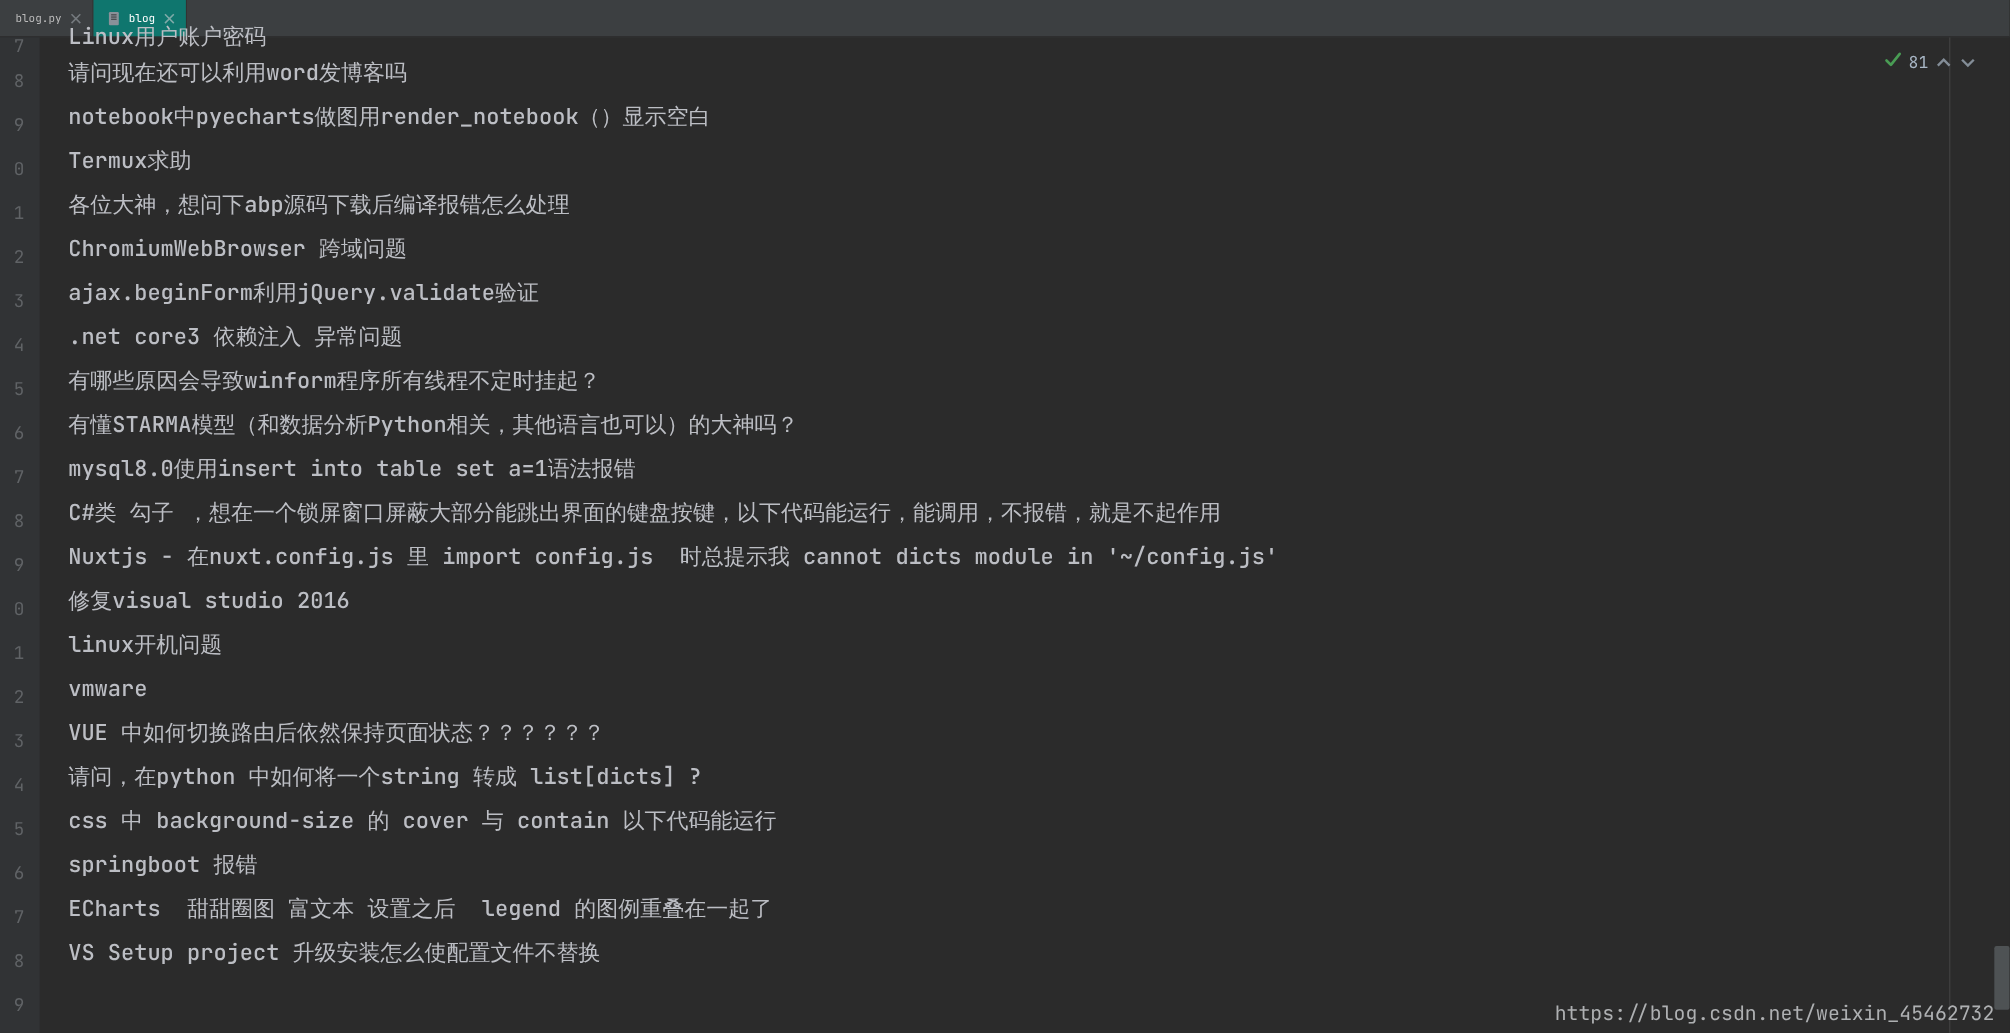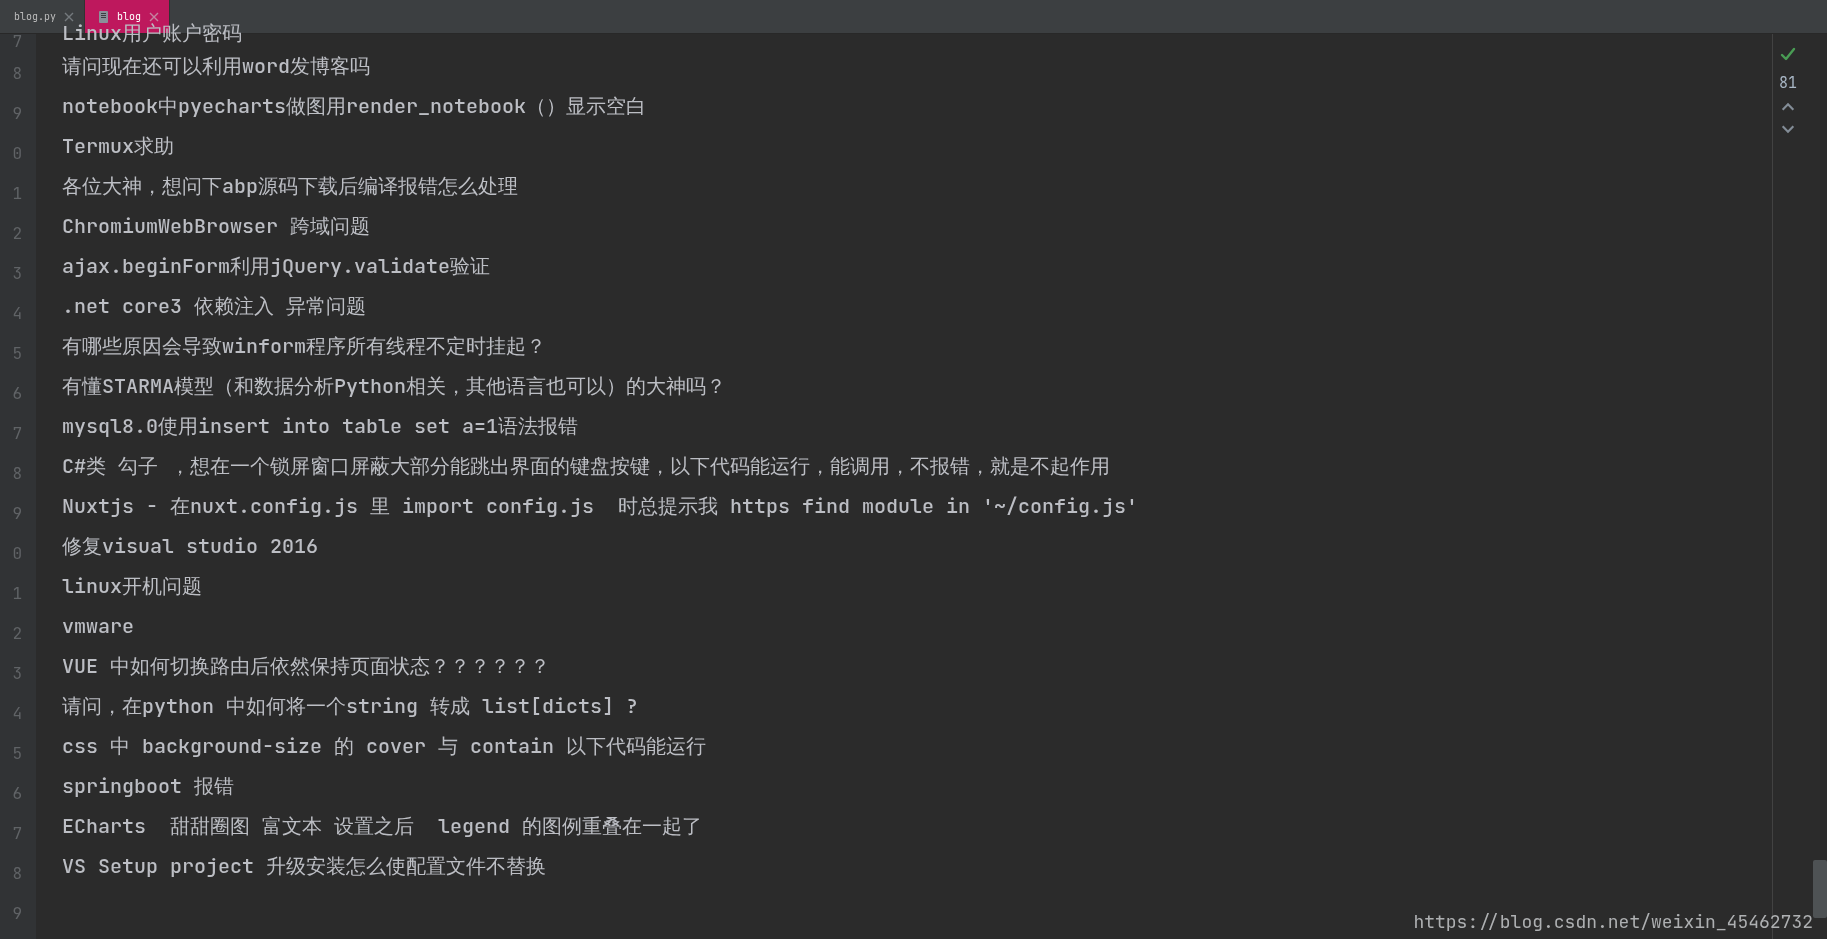--- a/index.html
+++ b/index.html
@@ -25,21 +25,21 @@
 .tab {
   display: flex;
   align-items: center;
   padding: 0 8px 0 12px;
   color: #bbbbbb;
   font-size: 10px;
   gap: 6px;
   border-right: 1px solid #323232;
 }
 .tab.active {
-  background: #be185d;
+  background: #0f766e;
   color: #ffffff;
 }
 .tab .file-icon {
   display:inline-flex;
   width:14px;height:14px;
   align-items:center;justify-content:center;
 }
 .tab .close-icon {
   width: 14px; height: 14px;
   opacity: .6;
@@ -99,21 +99,20 @@
 
 .top-indicator {
   position: absolute;
   top: 46px;
   right: 30px;
   display: flex;
   align-items: center;
   gap: 6px;
   color: #a9b7c6;
   font-size: 15px;
-  flex-direction: column;
 }
 .top-indicator .check-icon svg { width:16px; height:16px; }
 .top-indicator .chev { width:16px;height:16px; display:inline-flex;align-items:center;justify-content:center;opacity:.7;}
 
 .status-url {
   position: absolute;
   bottom: 6px;
   right: 14px;
   font-size: 18px;
   color: #aeb0b2;
@@ -192,21 +191,21 @@
     <div class="line">notebook中pyecharts做图用render_notebook（）显示空白</div>
     <div class="line">Termux求助</div>
     <div class="line">各位大神，想问下abp源码下载后编译报错怎么处理</div>
     <div class="line">ChromiumWebBrowser 跨域问题</div>
     <div class="line">ajax.beginForm利用jQuery.validate验证</div>
     <div class="line">.net core3 依赖注入 异常问题</div>
     <div class="line">有哪些原因会导致winform程序所有线程不定时挂起？</div>
     <div class="line">有懂STARMA模型（和数据分析Python相关，其他语言也可以）的大神吗？</div>
     <div class="line">mysql8.0使用insert into table set a=1语法报错</div>
     <div class="line">C#类 勾子 ，想在一个锁屏窗口屏蔽大部分能跳出界面的键盘按键，以下代码能运行，能调用，不报错，就是不起作用</div>
-    <div class="line">Nuxtjs - 在nuxt.config.js 里 import config.js  时总提示我 https find module in '~/config.js'</div>
+    <div class="line">Nuxtjs - 在nuxt.config.js 里 import config.js  时总提示我 cannot dicts module in '~/config.js'</div>
     <div class="line">修复visual studio 2016</div>
     <div class="line">linux开机问题</div>
     <div class="line">vmware</div>
     <div class="line">VUE 中如何切换路由后依然保持页面状态？？？？？？</div>
     <div class="line">请问，在python 中如何将一个string 转成 list[dicts] ?</div>
     <div class="line">css 中 background-size 的 cover 与 contain 以下代码能运行</div>
     <div class="line">springboot 报错</div>
     <div class="line">ECharts  甜甜圈图 富文本 设置之后  legend 的图例重叠在一起了</div>
     <div class="line">VS Setup project 升级安装怎么使配置文件不替换</div>
   </div>

